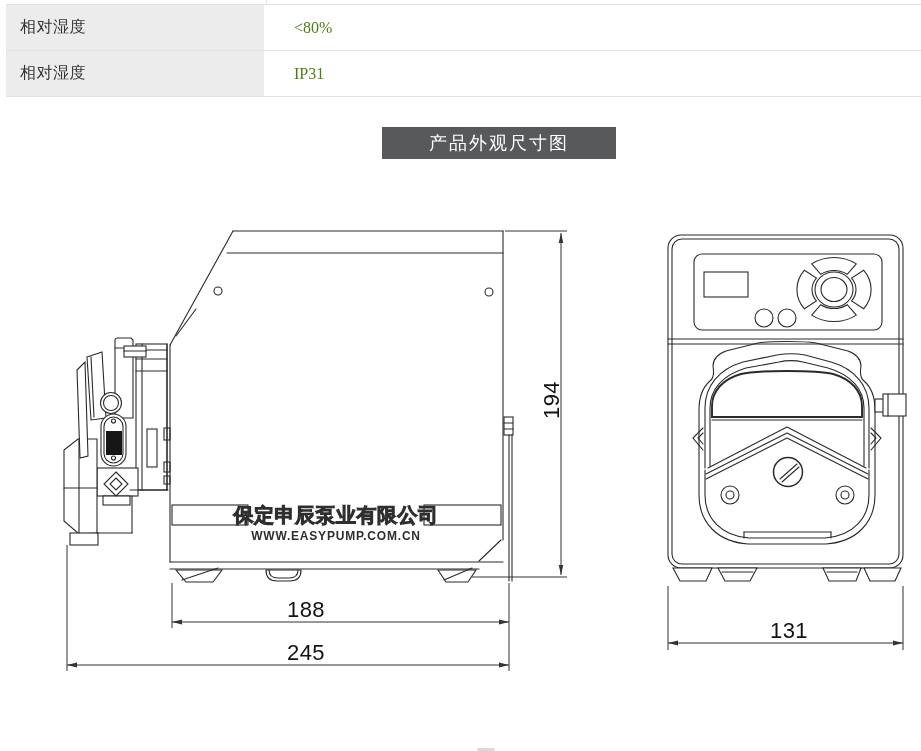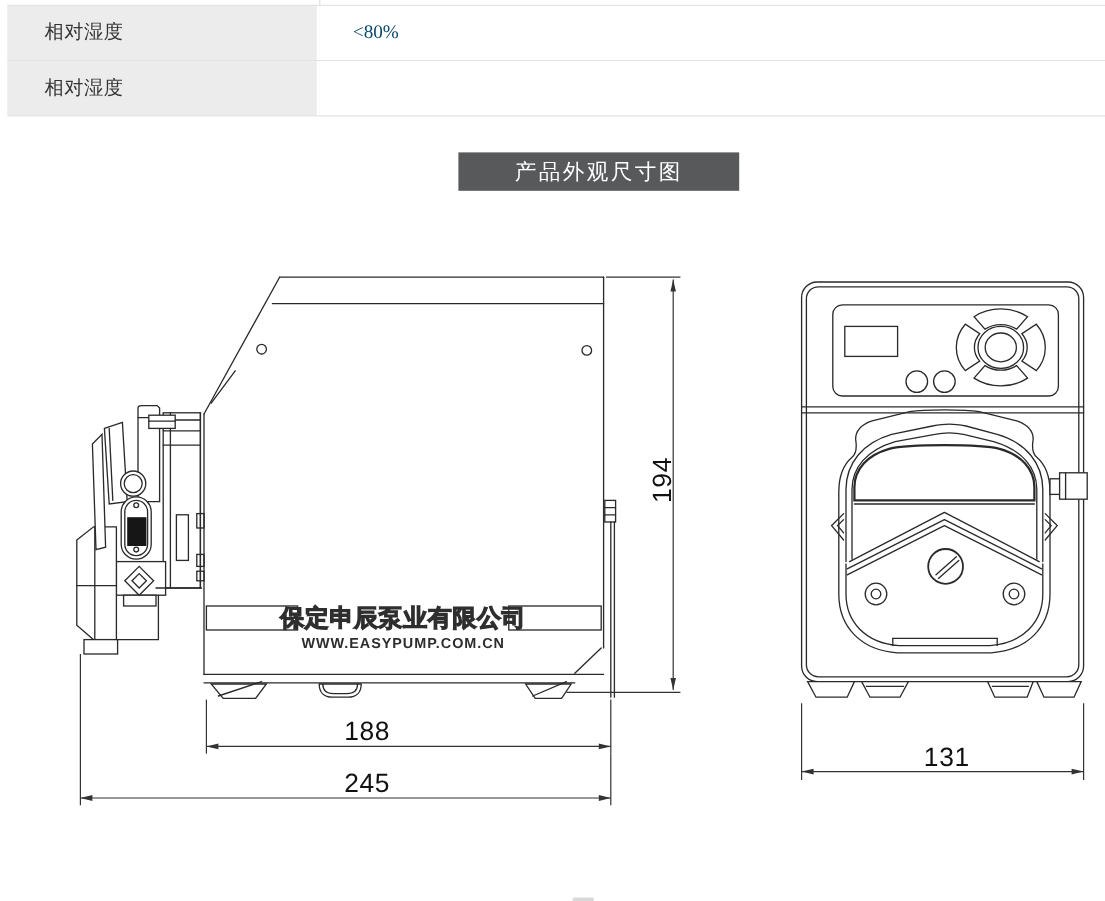--- a/index.html
+++ b/index.html
@@ -7,26 +7,26 @@
     width:921px;height:751px;position:relative;background:#fff;overflow:hidden;
     font-family:"Liberation Sans","DejaVu Sans",sans-serif;
   }
   
   .spec-table{position:absolute;left:6px;top:0;width:915px;}
   .spec-sliver{height:4px;border-bottom:1px solid #e2e2e2;position:relative;background:#fff;}
   .spec-sliver .vdiv{position:absolute;left:260px;top:0;bottom:0;width:1px;background:#e2e2e2;}
   .spec-row{display:flex;height:45px;border-bottom:1px solid #e2e2e2;background:#fff;}
   .spec-label{
     width:260px;box-sizing:border-box;background:#ececec;border-right:2px solid #fff;
-    display:flex;align-items:center;padding-left:31px;
+    display:flex;align-items:center;padding-left:14px;
     font-size:16px;color:#333;letter-spacing:.5px;
   }
   .spec-value{
     flex:1;display:flex;align-items:center;padding-left:28px;
-    font-family:"Liberation Serif","DejaVu Serif",serif;font-size:16px;color:#0c4a6e;
+    font-family:"Liberation Serif","DejaVu Serif",serif;font-size:16px;color:#4d7c0f;
   }
   
   .section-banner{
     position:absolute;left:382px;top:127px;width:234px;height:32px;
     background:#57595b;color:#fff;display:flex;align-items:center;justify-content:center;
     font-size:18px;letter-spacing:2px;text-align:right;
   }
   
   .drawing-svg{position:absolute;left:0;top:0;}
   .ln{stroke:#2a2a2a;stroke-width:1.1;fill:none;stroke-linecap:round;}
@@ -54,20 +54,21 @@
 <div class="spec-table">
   <div class="spec-sliver">
       <span class="vdiv"></span>
     </div>
   <div class="spec-row">
     <div class="spec-label">相对湿度</div>
     <div class="spec-value">&lt;80%</div>
   </div>
   <div class="spec-row">
     <div class="spec-label">相对湿度</div>
+    <div class="spec-value">IP31</div>
   </div>
 </div>
 
 <div class="section-banner">
   <span>产品外观尺寸图</span>
 </div>
 
 <svg class="drawing-svg" width="921" height="751" viewBox="0 0 921 751">
 
   <g>

